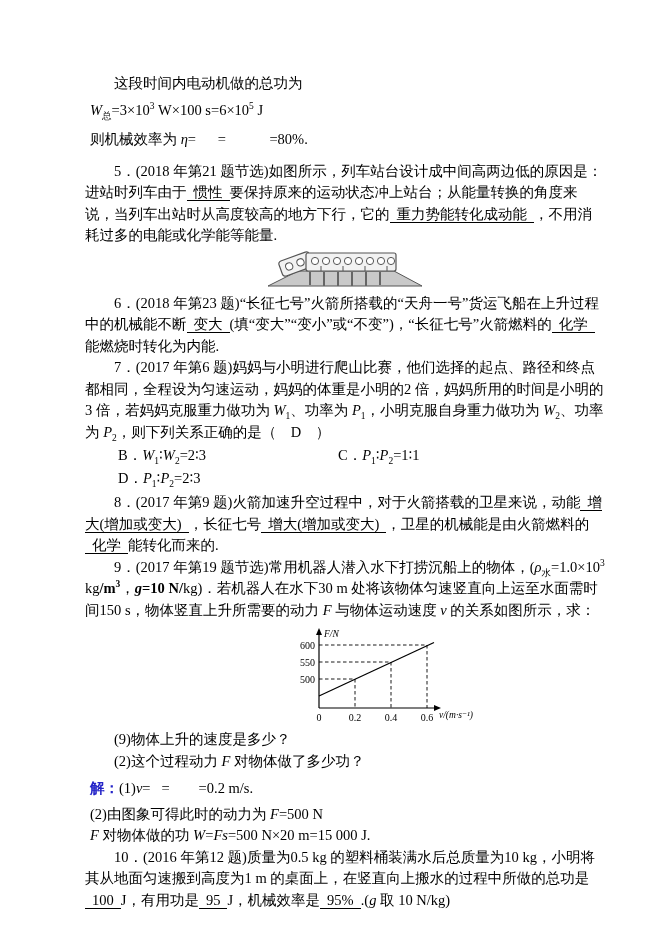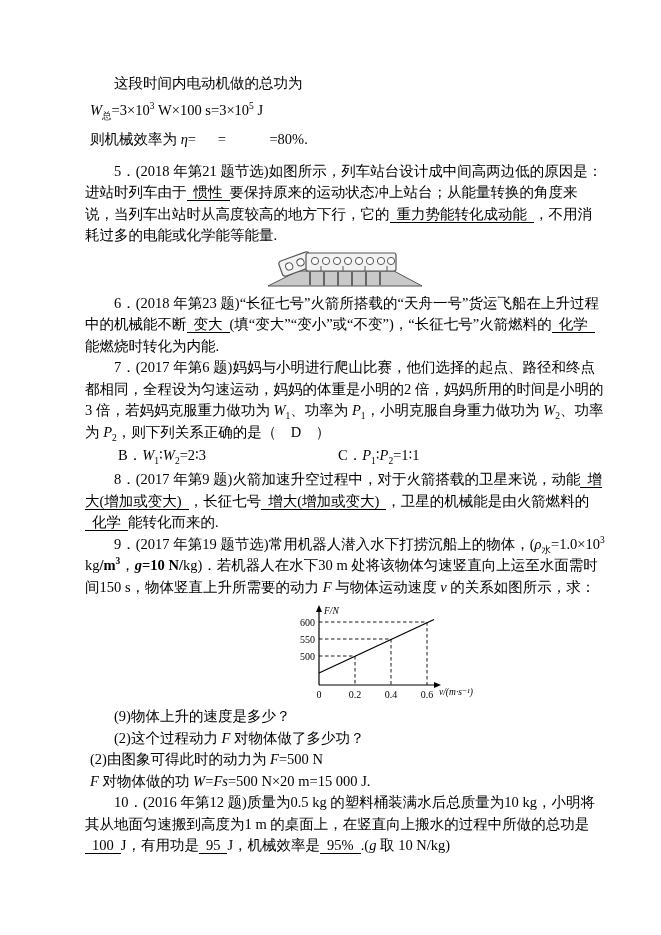--- a/index.html
+++ b/index.html
@@ -38,21 +38,21 @@
   .chart-text { font-family:"Liberation Serif","DejaVu Serif",serif; }
   .sol-block { margin-top:6px; margin-bottom:4px; }
 </style>
 </head>
 <body>
 
 <div class="page">
 
   <p class="indent"><span>这段时间内电动机做的总功为</span></p>
 
-  <p class="formula"><span class="it">W</span><sub>总</sub><span>=3×10</span><sup>3</sup><span> W×100 s=3×10</span><sup>5</sup><span> J</span></p>
+  <p class="formula"><span class="it">W</span><sub>总</sub><span>=3×10</span><sup>3</sup><span> W×100 s=6×10</span><sup>5</sup><span> J</span></p>
 
   <p class="eta-line"><span>则机械效率为 </span><span class="it">η</span><span>=      =            =80%.</span></p>
 
   <p class="indent"><span>5．(2018 年第21 题节选)如图所示，列车站台设计成中间高两边低的原因是：进站时列车由于</span><span class="ans">惯性</span><span>要保持原来的运动状态冲上站台；从能量转换的角度来说，当列车出站时从高度较高的地方下行，它的</span><span class="ans">重力势能转化成动能</span><span>，不用消耗过多的电能或化学能等能量.</span></p>
 
   <div class="fig-train">
     <svg width="158" height="42" viewBox="0 0 158 42">
 
       <polygon points="2,38 32,23 128,23 156,38" fill="#c9c9c9" stroke="#555" stroke-width="1"></polygon>
       <line x1="44" y1="24" x2="44" y2="37" stroke="#666" stroke-width="2"></line>
@@ -86,20 +86,21 @@
     </svg>
   </div>
 
   <p class="indent"><span>6．(2018 年第23 题)“长征七号”火箭所搭载的“天舟一号”货运飞船在上升过程中的机械能不断</span><span class="ans">变大</span><span>(填“变大”“变小”或“不变”)，“长征七号”火箭燃料的</span><span class="ans">化学</span><span>能燃烧时转化为内能.</span></p>
 
   <p class="indent"><span>7．(2017 年第6 题)妈妈与小明进行爬山比赛，他们选择的起点、路径和终点都相同，全程设为匀速运动，妈妈的体重是小明的2 倍，妈妈所用的时间是小明的3 倍，若妈妈克服重力做功为 </span><span class="it">W</span><sub>1</sub><span>、功率为 </span><span class="it">P</span><sub>1</sub><span>，小明克服自身重力做功为 </span><span class="it">W</span><sub>2</sub><span>、功率为 </span><span class="it">P</span><sub>2</sub><span>，则下列关系正确的是</span><span>（　D　）</span></p>
 
   <div class="options">
     <span><span>B．</span><span class="it">W</span><sub>1</sub><span>∶</span><span class="it">W</span><sub>2</sub><span>=2∶3</span></span>
     <span><span>C．</span><span class="it">P</span><sub>1</sub><span>∶</span><span class="it">P</span><sub>2</sub><span>=1∶1</span></span>
+    <span><span>D．</span><span class="it">P</span><sub>1</sub><span>∶</span><span class="it">P</span><sub>2</sub><span>=2∶3</span></span>
   </div>
 
   <p class="indent"><span>8．(2017 年第9 题)火箭加速升空过程中，对于火箭搭载的卫星来说，动能</span><span class="ans">增大(增加或变大)</span><span>，长征七号</span><span class="ans">增大(增加或变大)</span><span>，卫星的机械能是由火箭燃料的</span><span class="ans">化学</span><span>能转化而来的.</span></p>
 
   <p class="indent"><span>9．(2017 年第19 题节选)常用机器人潜入水下打捞沉船上的物体，(</span><span class="it">ρ</span><sub>水</sub><span>=1.0×10</span><sup>3</sup><span> kg</span><span class="bd">/m</span><sup class="bd">3</sup><span>，</span><span class="it bd">g</span><span class="bd">=10 N/</span><span>kg)．若机器人在水下30 m 处将该物体匀速竖直向上运至水面需时间150 s，物体竖直上升所需要的动力 </span><span class="it">F</span><span> 与物体运动速度 </span><span class="it">v</span><span> 的关系如图所示，求：</span></p>
 
   <div class="fig-chart">
     <svg width="190" height="101" viewBox="0 0 190 101">
 
       <line x1="32" y1="82" x2="32" y2="6" stroke="#000" stroke-width="1.2"></line>
@@ -129,18 +130,19 @@
       <text x="140" y="95" font-size="10" text-anchor="middle" class="chart-text">0.6</text>
 
       <text x="37" y="11" font-size="9.5" font-style="italic" class="chart-text">F/N</text>
       <text x="152" y="92" font-size="9.5" font-style="italic" class="chart-text">v/(m·s⁻¹)</text>
     </svg>
   </div>
 
   <p class="indent"><span>(9)物体上升的速度是多少？</span></p>
   <p class="indent"><span>(2)这个过程动力 </span><span class="it">F</span><span> 对物体做了多少功？</span></p>
 
+  <p class="sol-line sol-block"><span class="blue">解：</span><span>(1)</span><span class="it">v</span><span>=   =        =0.2 m/s.</span></p>
   <p class="sol-line"><span>(2)由图象可得此时的动力为 </span><span class="it">F</span><span>=500 N</span></p>
   <p class="sol-line"><span class="it">F</span><span> 对物体做的功 </span><span class="it">W</span><span>=</span><span class="it">Fs</span><span>=500 N×20 m=15 000 J.</span></p>
 
   <p class="indent"><span>10．(2016 年第12 题)质量为0.5 kg 的塑料桶装满水后总质量为10 kg，小明将其从地面匀速搬到高度为1 m 的桌面上，在竖直向上搬水的过程中所做的总功是</span><span class="ans">100</span><span>J，有用功是</span><span class="ans">95</span><span>J，机械效率是</span><span class="ans">95%</span><span>.(</span><span class="it">g</span><span> 取 10 N/kg)</span></p>
 
 </div>
 
 </body></html>

